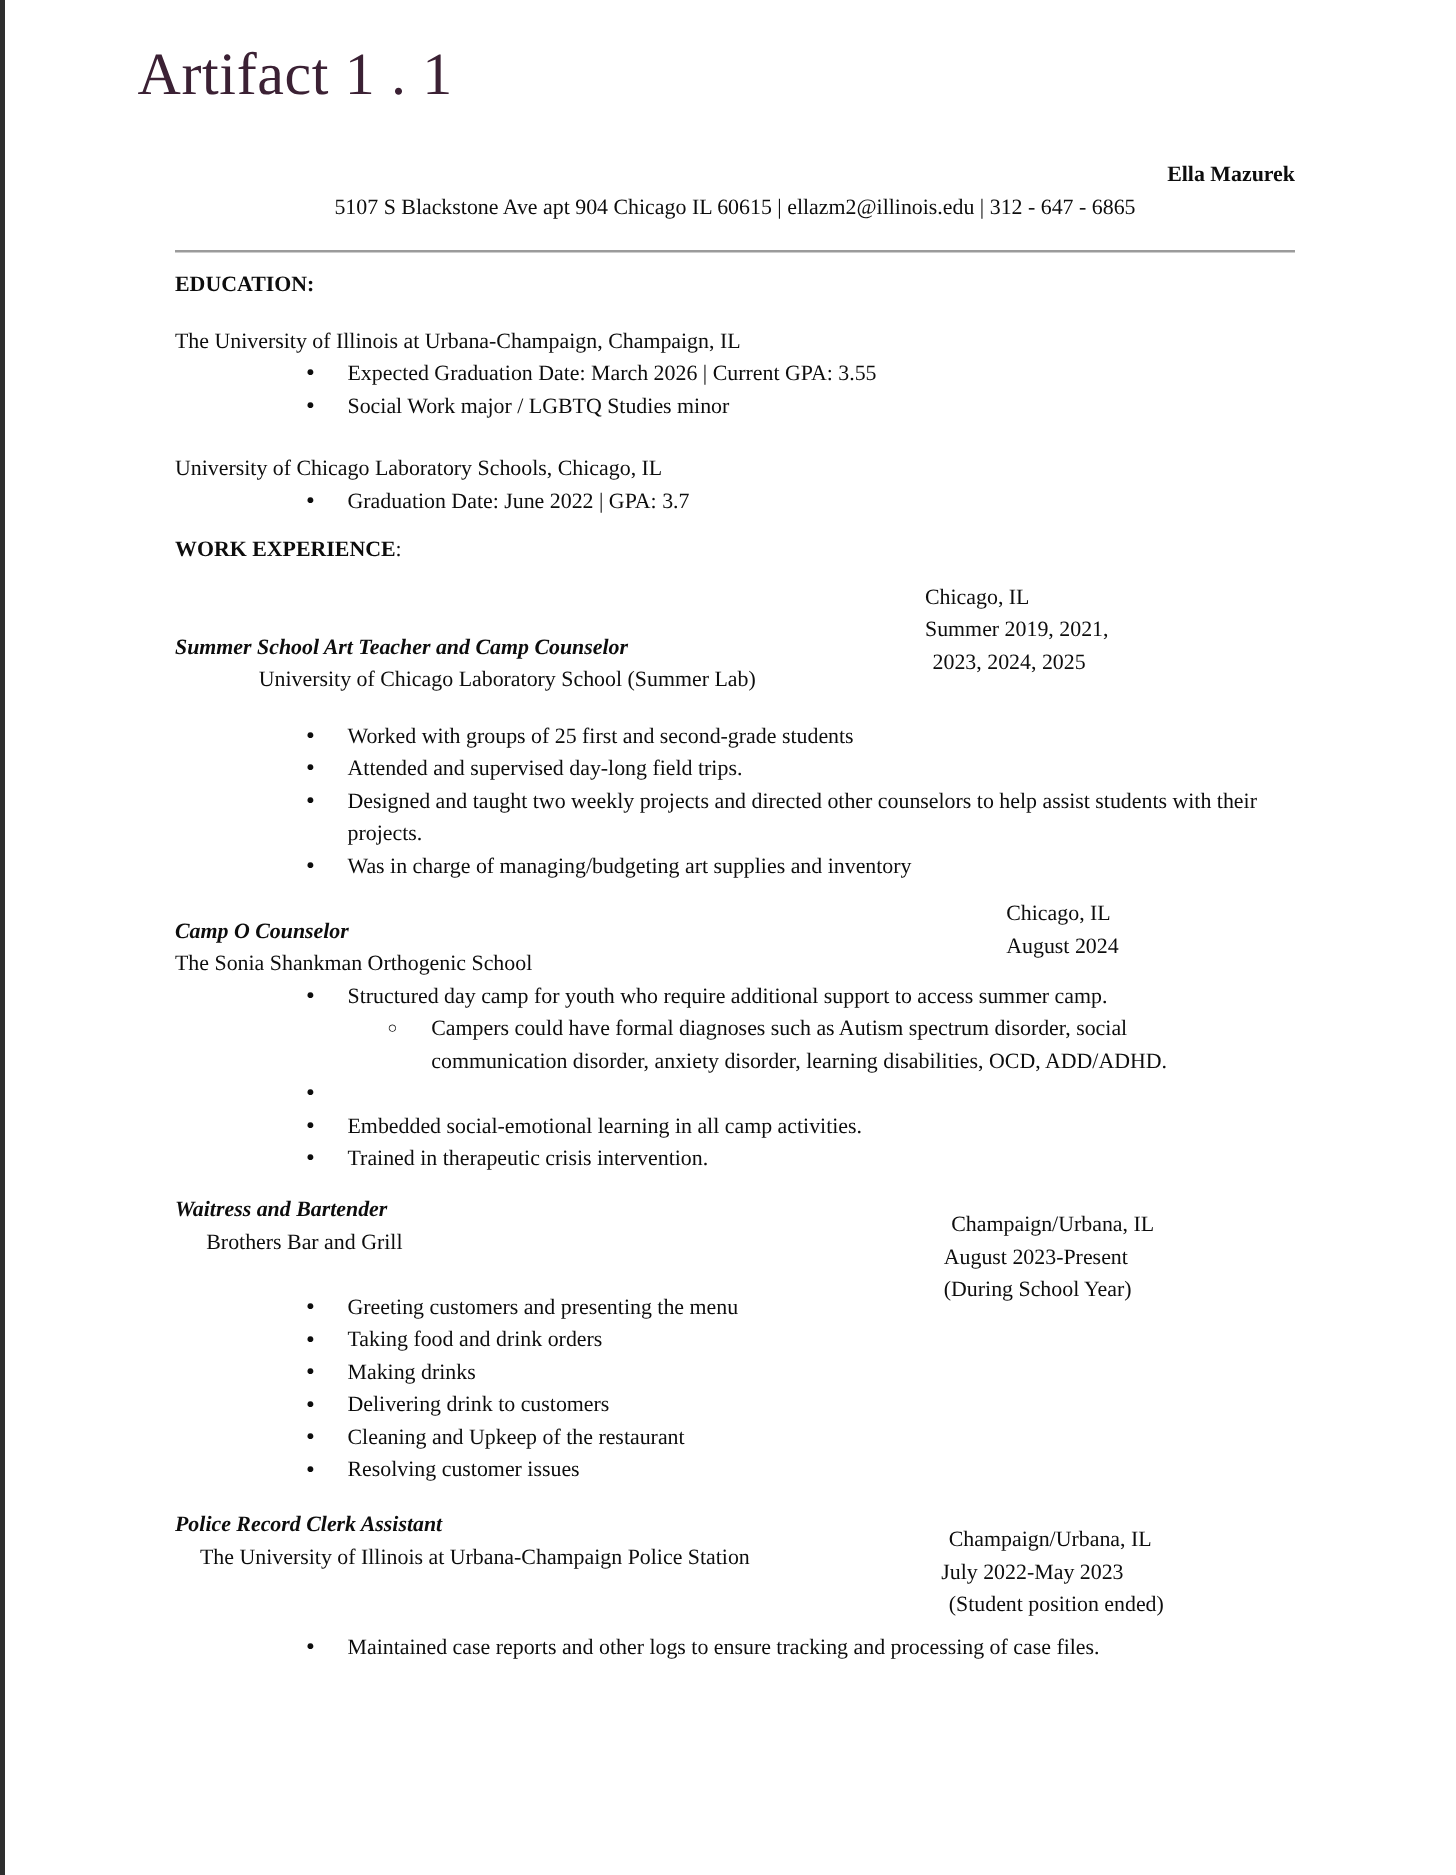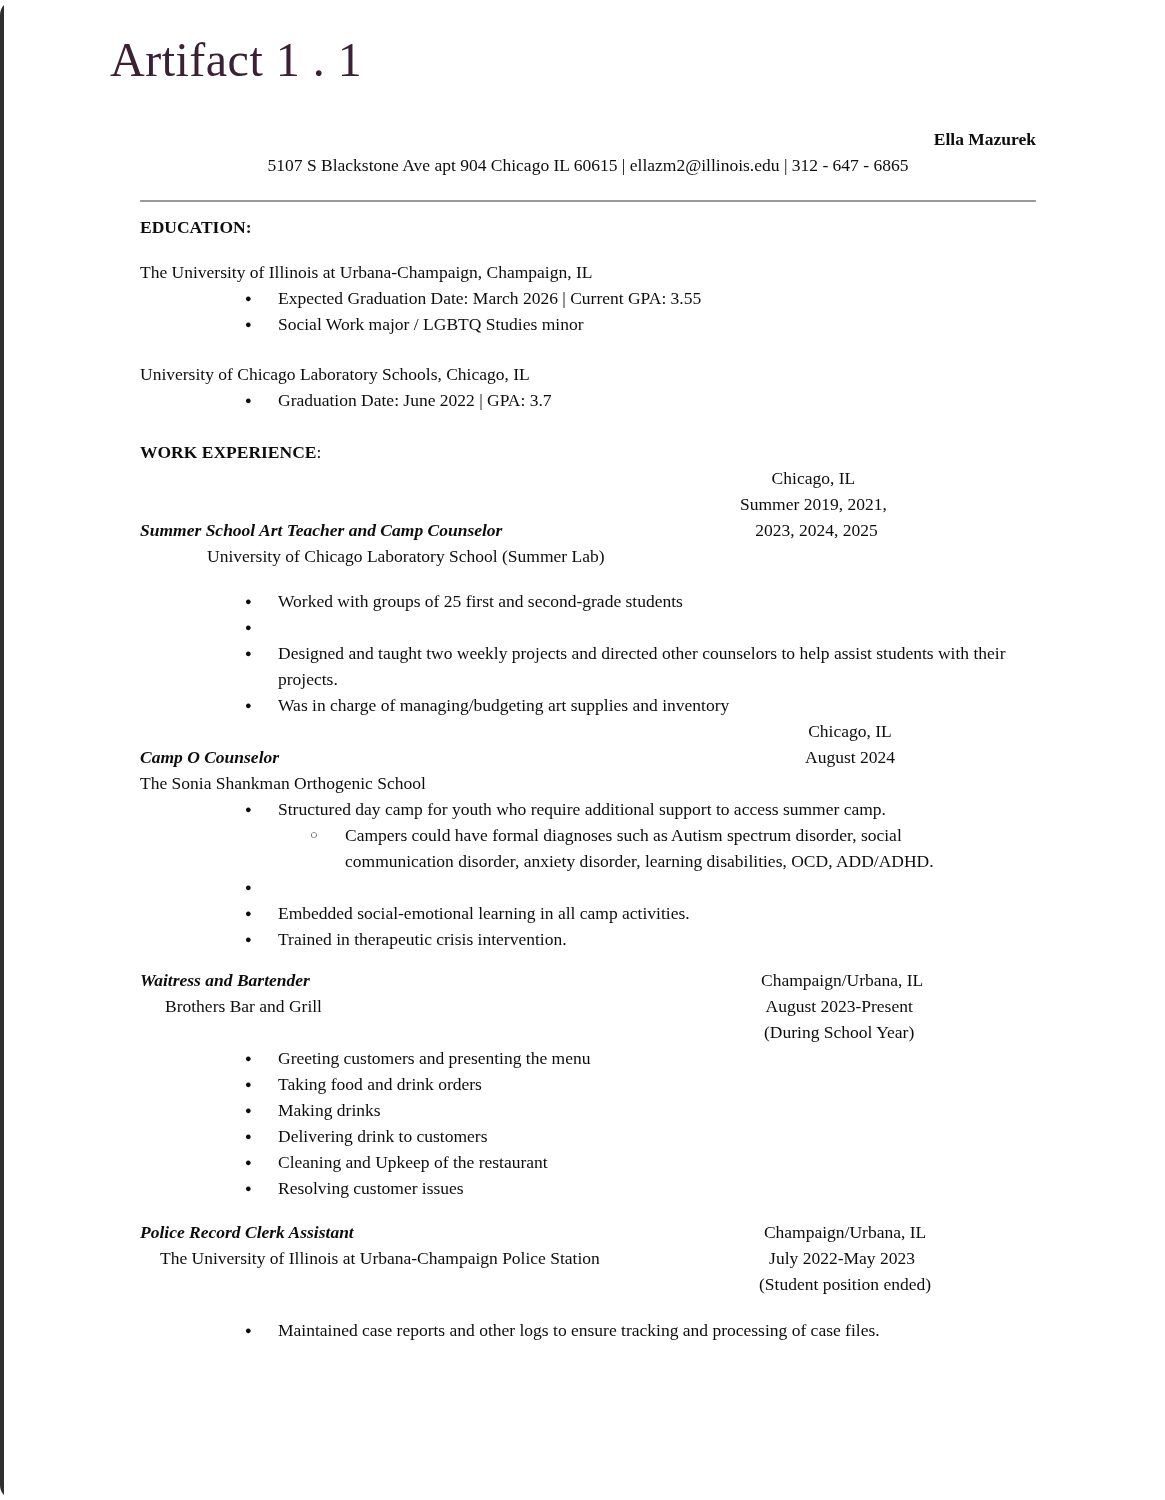--- a/index.html
+++ b/index.html
@@ -1,44 +1,44 @@
 <!DOCTYPE html>
 <html><head>
 <meta charset="utf-8">
 <style>
   html,body { margin:0; padding:0; background:#ffffff; }
   .page {
     position:relative; width:1165px; height:1500px; background:#ffffff;
-    overflow:hidden; font-family:"Liberation Serif", serif; color:#0d0d0d;border-radius:15px;
+    overflow:hidden; font-family:"Liberation Serif", serif; color:#0d0d0d;
   }
   .left-edge-bar { position:absolute; left:0; top:0; width:4px; height:1500px; background:#2e2e2e; }
   .artifact-title {
     position:absolute; left:110px; top:30px;
     font-size:48px; line-height:60px; font-weight:400; letter-spacing:0.5px;
   }
   .doc {
     position:absolute; left:140px; top:0; width:896px;
     padding-top:126px; font-size:17.5px; line-height:26px;
   }
   .center { text-align:center; }
   .bold { font-weight:bold;text-align:right; }
   .rule { border:none; border-top:2px solid #9b9b9b; margin:22px 0 12px 0; }
   .section-heading { font-weight:bold; margin-top:0; }
   .edu-heading { margin-top:0; }
   .school-1 { margin-top:19px; }
   .school-2 { margin-top:24px; }
-  .work-heading-row { margin-top:26px; }
+  .work-heading-row { margin-top:13px; }
   .bullets { padding-left:105px; }
   .b-row { display:flex; }
   .b-marker { flex:0 0 33px; font-size:11px; line-height:26px; }
   .sub-row { padding-left:65px; }
   .sub-marker { flex:0 0 35px; font-size:13px; line-height:26px; }
   .sub-text { max-width:620px; }
   .job { position:relative; }
-  .job-right { position:absolute; top:0;text-align:center; }
+  .job-right { position:absolute; top:12px; }
   .jr-1 { left:600px; } .jr-2 { left:665px; } .jr-3 { left:615px; } .jr-4 { left:613px; }
   .job-title { font-weight:bold; font-style:italic; }
   .pt-2lines { padding-top:52px; }
   .pt-1line { padding-top:26px; }
   .org-indent-lab { padding-left:67px; }
   .org-indent-sm { padding-left:25px; }
   .org-indent-xs { padding-left:20px; }
   .indent-6 { padding-left:6px; }
   .spacer-line { height:26px; }
   .mt-19 { margin-top:19px; } .mt-15 { margin-top:15px; } .mt-18 { margin-top:18px; } .mt-20 { margin-top:20px; }
@@ -90,20 +90,21 @@
       <div class="job-title pt-2lines">Summer School Art Teacher and Camp Counselor</div>
       <div class="org-indent-lab">University of Chicago Laboratory School (Summer Lab)</div>
     </div>
     <div class="bullets mt-19">
       <div class="b-row">
         <span class="b-marker">●</span>
         <span>Worked with groups of 25 first and second-grade students</span>
       </div>
       <div class="b-row">
         <span class="b-marker">●</span>
+        <span>Attended and supervised day-long field trips.</span>
       </div>
       <div class="b-row">
         <span class="b-marker">●</span>
         <span>Designed and taught two weekly projects and directed other counselors to help assist students with their projects.</span>
       </div>
       <div class="b-row">
         <span class="b-marker">●</span>
         <span>Was in charge of managing/budgeting art supplies and inventory</span>
       </div>
     </div>

